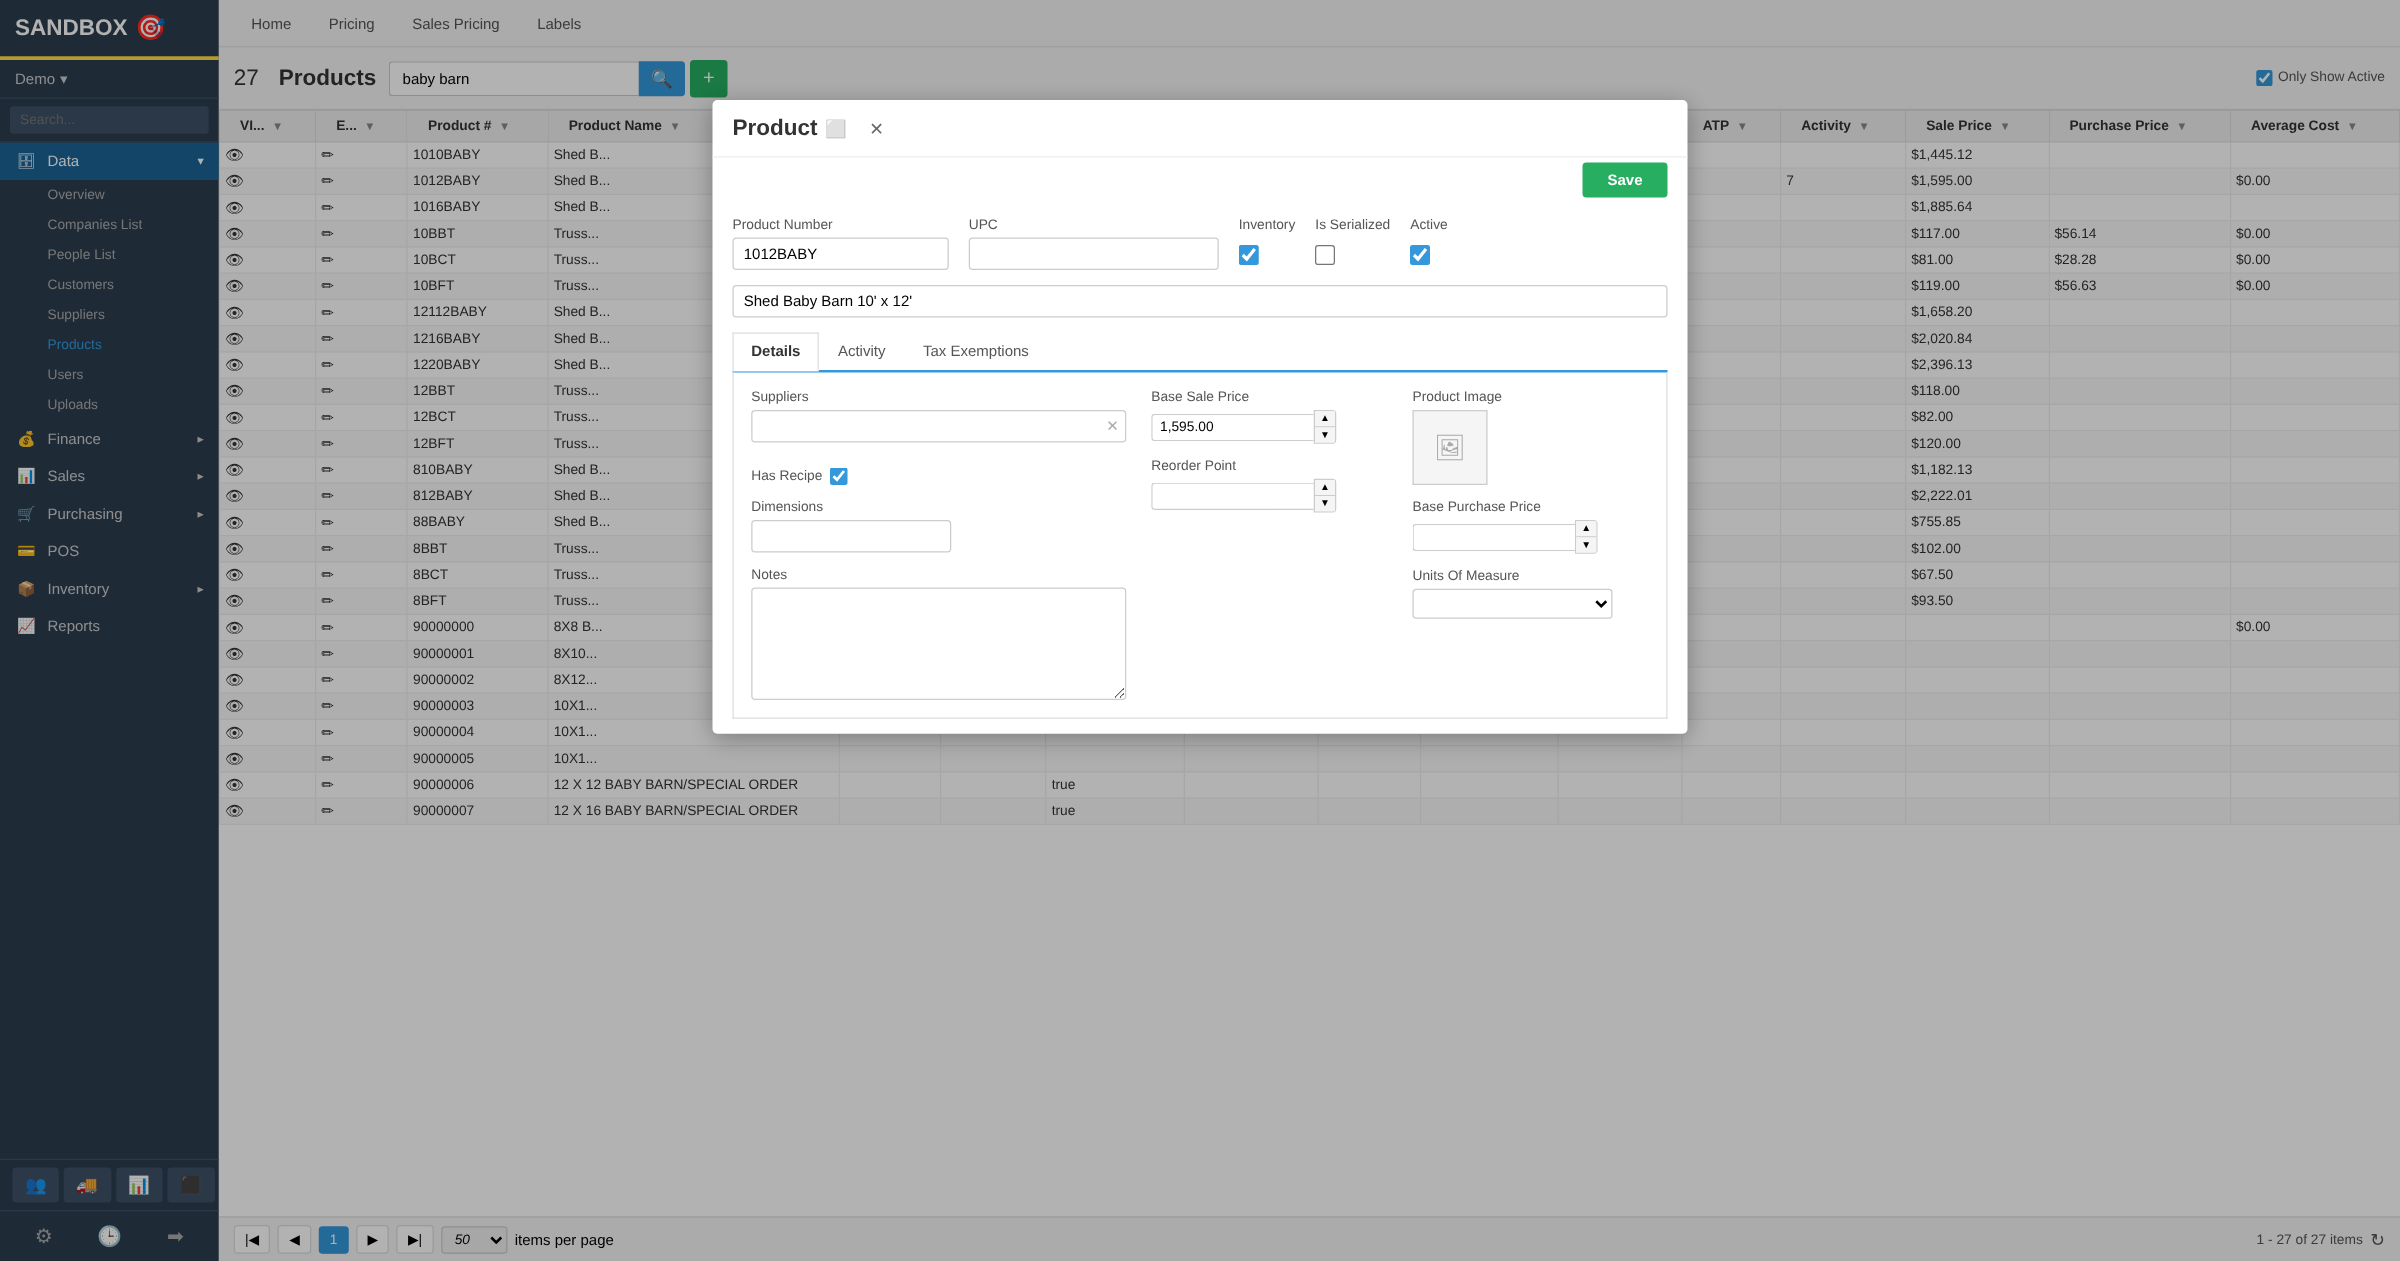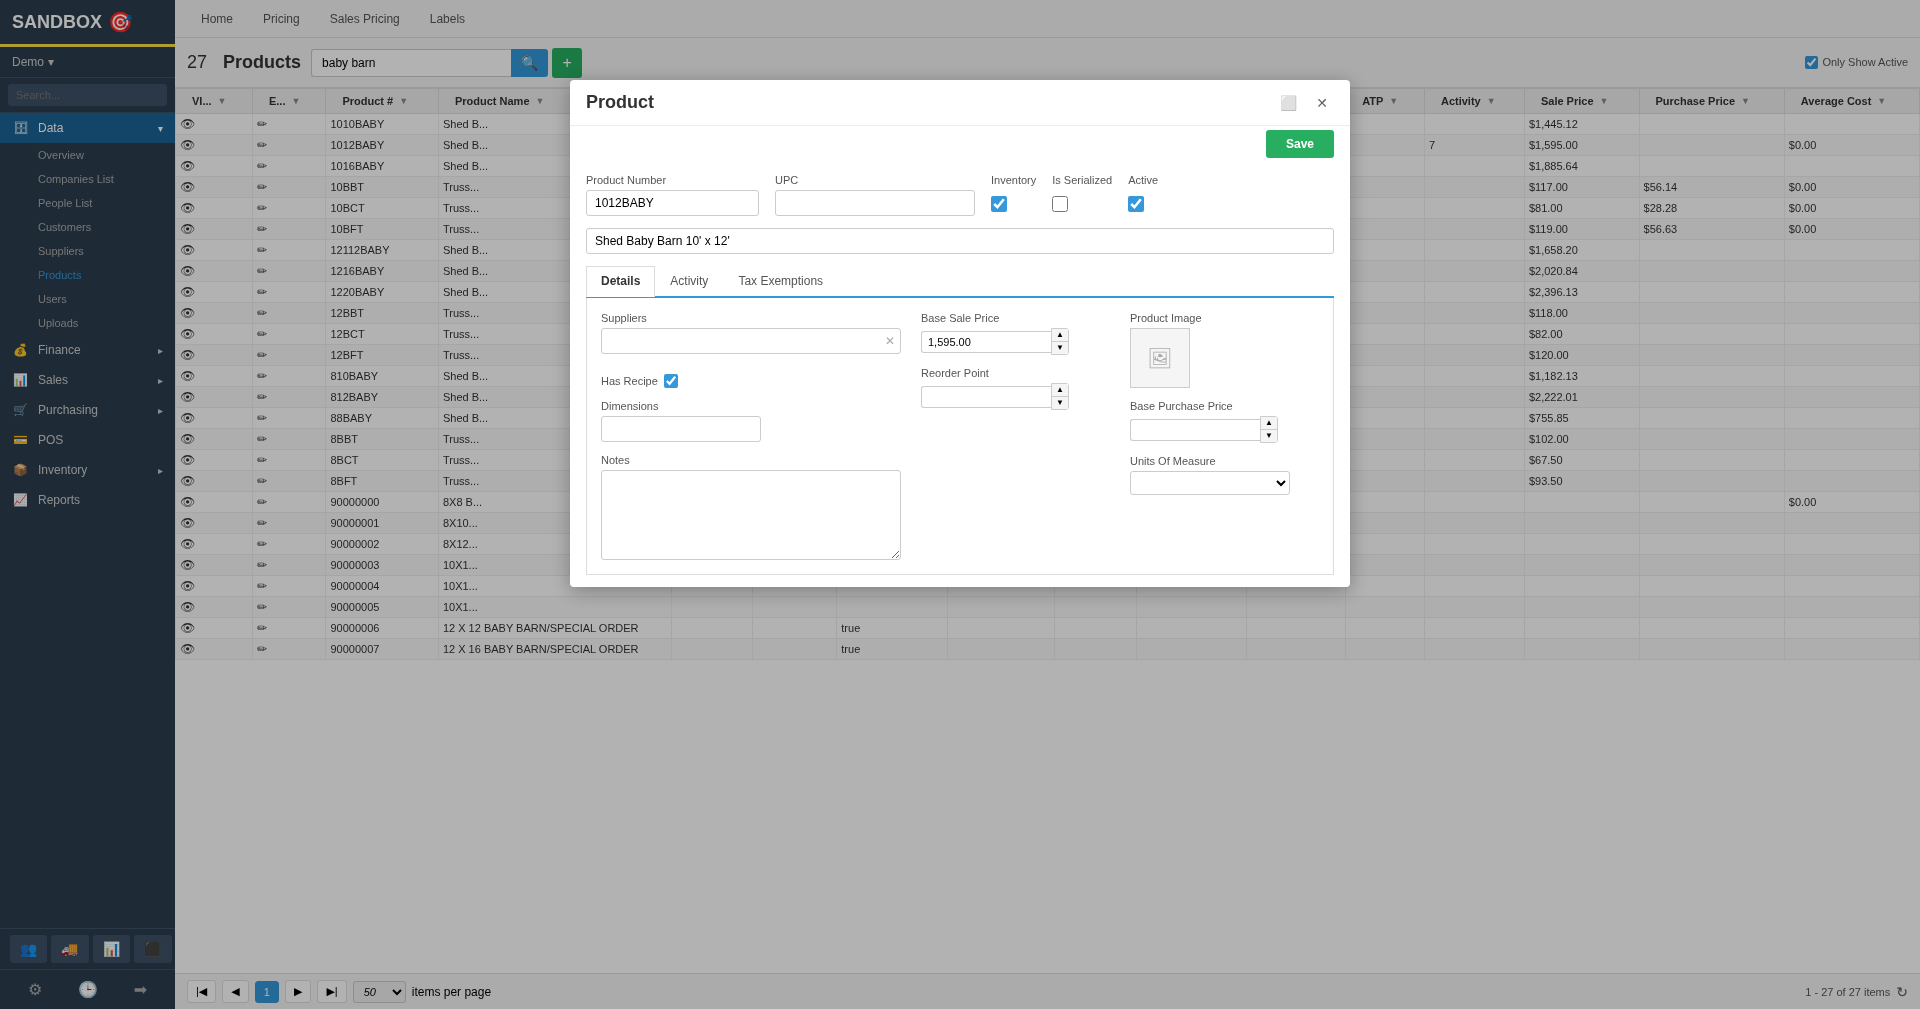--- a/index.html
+++ b/index.html
@@ -64,21 +64,21 @@
     .items-per-page { display: flex; align-items: center; gap: 6px; }
     .items-per-page select { padding: 3px 6px; border: 1px solid #ccc; border-radius: 3px; font-size: 11px; font-style: italic; }
     .pagination-info { margin-left: auto; font-size: 11px; color: #555; }
     .refresh-btn { background: none; border: none; cursor: pointer; color: #555; font-size: 14px; }
 
     
     .overlay { position: fixed; top: 0; left: 0; width: 100%; height: 100%; background: rgba(0,0,0,0.3); z-index: 100; display: flex; justify-content: center; align-items: flex-start; padding-top: 80px; }
 
     
     .dialog { background: #fff; width: 780px; border-radius: 4px; box-shadow: 0 4px 20px rgba(0,0,0,0.3); position: relative; }
-    .dialog-header { padding: 12px 16px; display: flex; align-items: center; justify-content: space-between; border-bottom: 1px solid #eee; }
+    .dialog-header { padding: 12px 16px; display: flex; align-items: center; justify-content: flex-start; border-bottom: 1px solid #eee; }
     .dialog-title { font-size: 18px; font-weight: bold; color: #333; }
     .dialog-controls { display: flex; gap: 6px; }
     .dialog-btn { background: none; border: none; cursor: pointer; color: #666; font-size: 14px; padding: 2px 6px; }
     .dialog-body { padding: 12px 16px; }
     .dialog-save { text-align: right; padding: 4px 16px; }
     .save-btn { background: #27ae60; color: #fff; border: none; padding: 7px 20px; border-radius: 3px; cursor: pointer; font-size: 12px; font-weight: bold; }
 
     
     .form-row { display: flex; gap: 16px; margin-bottom: 12px; }
     .form-group { display: flex; flex-direction: column; gap: 4px; }

